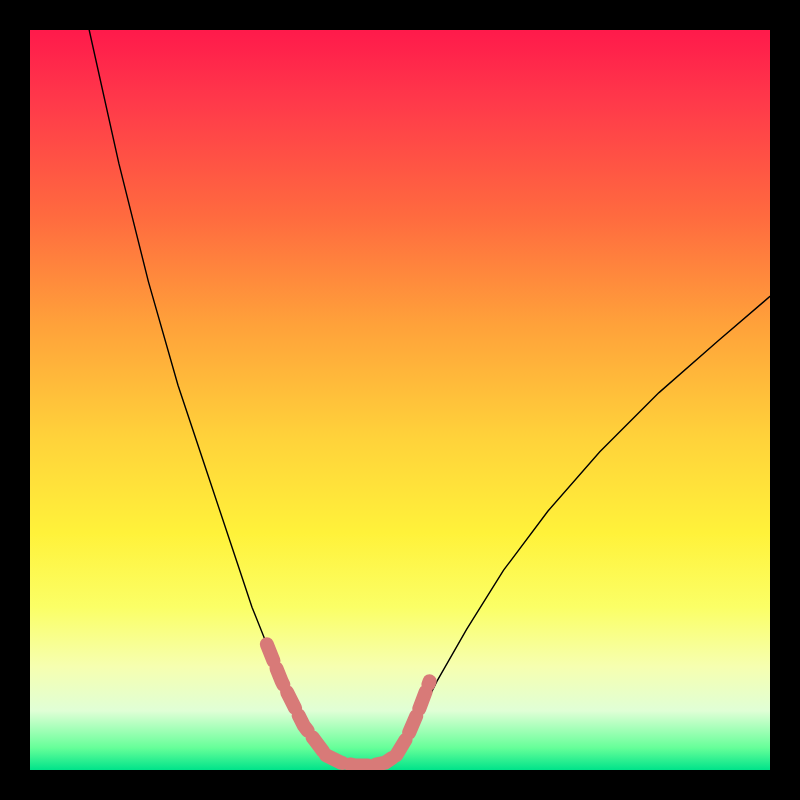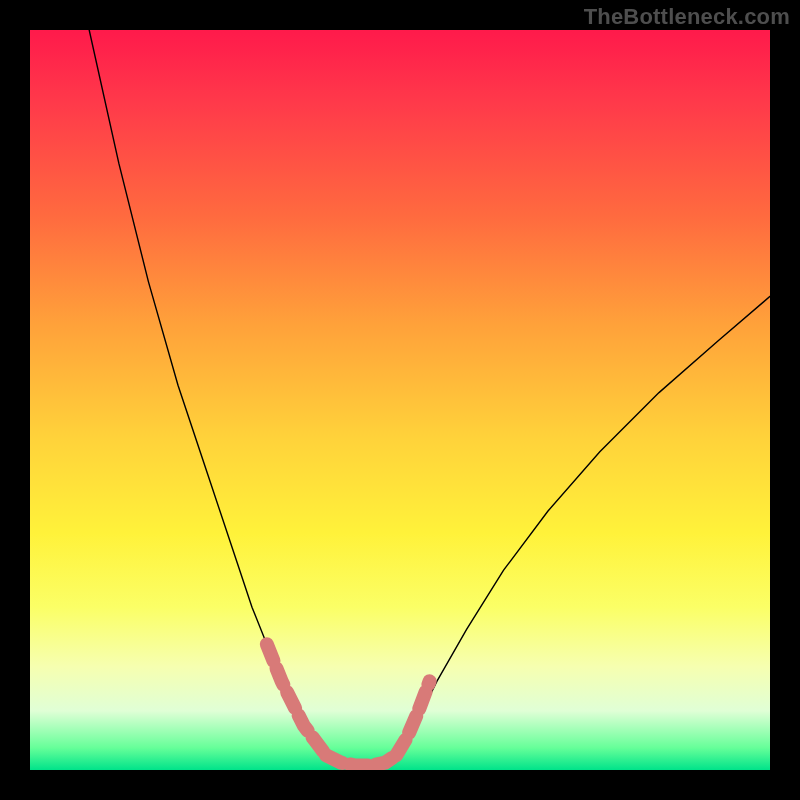--- a/index.html
+++ b/index.html
@@ -73,21 +73,20 @@
     stroke: #d87a78;
     stroke-width: 14;
     stroke-linecap: round;
     stroke-dasharray: 18 8;
   }
 </style>
 </head>
 <body>
 
 <div class="frame">
-  <div class="watermark">TheBottleneck.com</div>
 
   <div class="plot">
     <div class="gradient"></div>
     <svg class="curve" viewBox="0 0 740 740">
       <path class="thin" d="M59.2 0.0 L88.8 133.2 L118.4 251.6 L148.0 355.2 L177.6 444.0 L207.2 532.8 L222.0 577.2 L236.8 614.2 L251.6 651.2 L262.7 673.4 L273.8 695.6 L284.9 710.4 L296.0 725.2 L296.0 725.2 L310.8 732.6 L325.6 735.6 L340.4 735.6 L355.2 732.6 L366.3 725.2 L366.3 725.2 L384.8 695.6 L407.0 651.2 L436.6 599.4 L473.6 540.2 L518.0 481.0 L569.8 421.8 L629.0 362.6 L688.2 310.8 L740.0 266.4"></path>
       <path class="thick" d="M236.8 614.2 L251.6 651.2 L262.7 673.4 L273.8 695.6 L284.9 710.4 L296.0 725.2"></path>
       <path class="thick" d="M296.0 725.2 L310.8 732.6 L325.6 735.6 L340.4 735.6 L355.2 732.6 L366.3 725.2"></path>
       <path class="thick" d="M366.3 725.2 L377.4 706.7 L388.5 680.8 L399.6 651.2"></path>
     </svg>
   </div>

